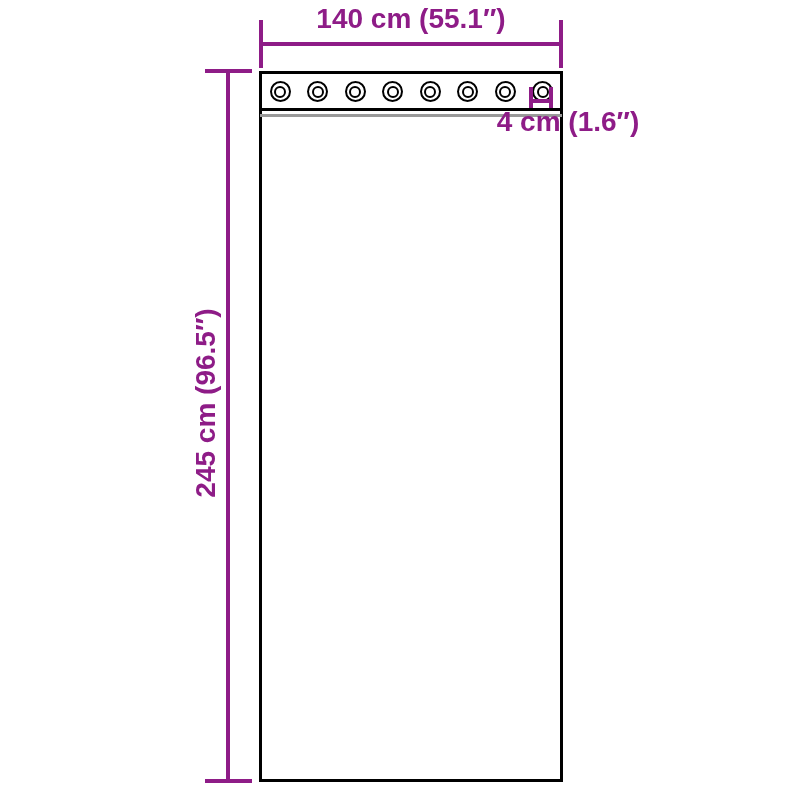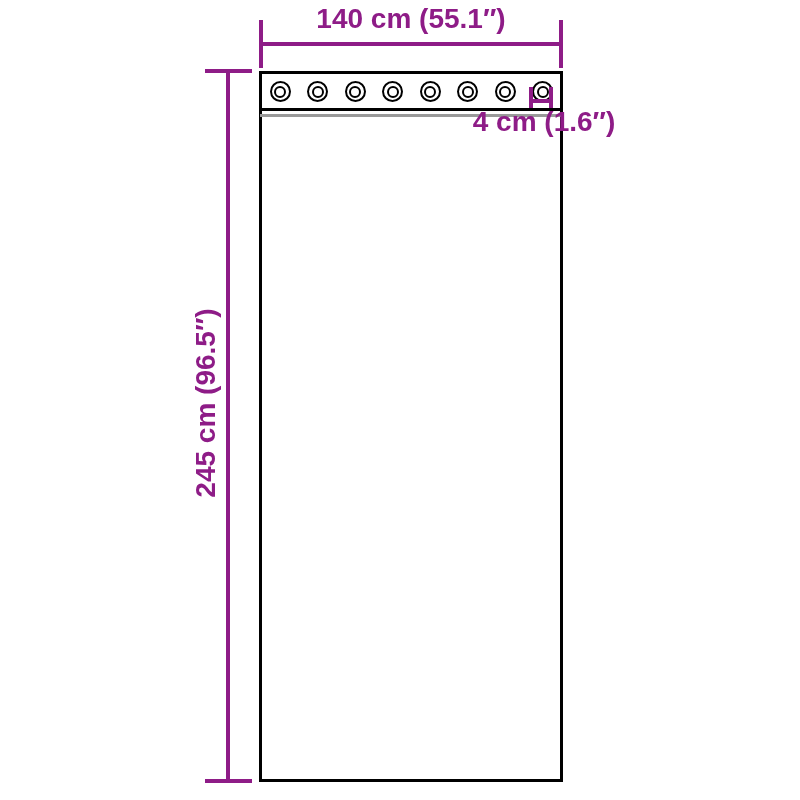--- a/index.html
+++ b/index.html
@@ -120,15 +120,15 @@
         <div class="hole"></div>
       </div>
     </div>
 
   <div>
     <div class="dim" style="left:529px; top:87px; width:4px; height:21px; z-index:6;"></div>
     <div class="dim" style="left:549px; top:87px; width:4px; height:21px; z-index:6;"></div>
     <div class="dim" style="left:529px; top:99px; width:24px; height:4px; z-index:6;"></div>
   </div>
 
-  <div class="dim-label" style="left:444px; top:106px; width:200px;">4 cm (1.6″)</div>
+  <div class="dim-label" style="left:468px; top:106px; width:200px;">4 cm (1.6″)</div>
 
 </div>
 
 </body></html>

